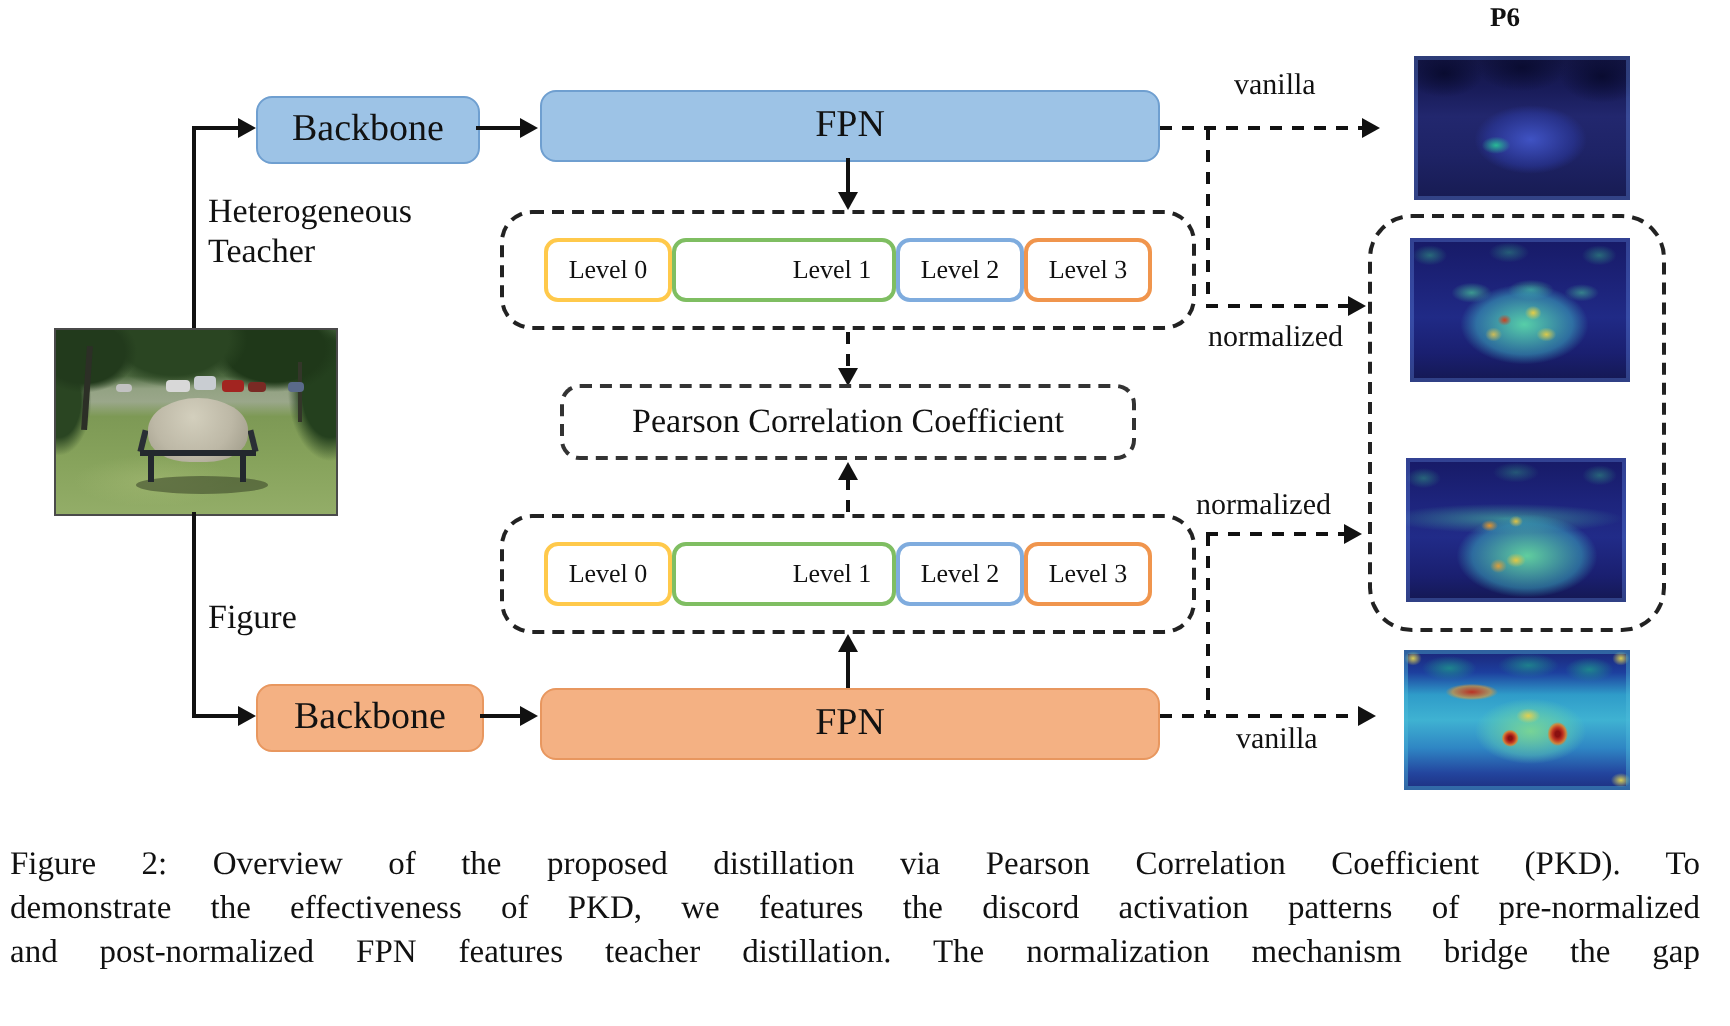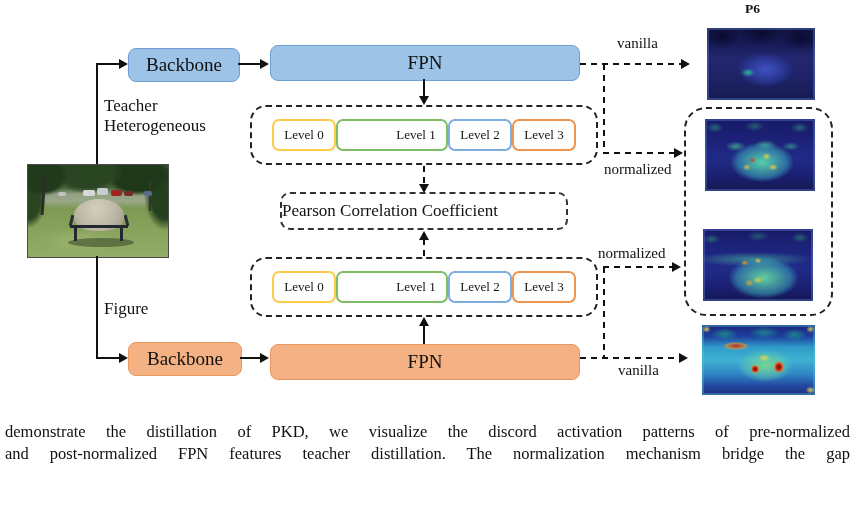--- a/index.html
+++ b/index.html
@@ -30,21 +30,21 @@
   .levels-box{position:absolute;left:250px;width:348px;height:60px;border:2px dashed #222;
               border-radius:16px;display:flex;align-items:center;justify-content:space-between;
               padding:0 20px;box-sizing:border-box;background:#fff;}
   .levels-t{top:105px;}
   .levels-s{top:257px;}
   .level{width:62px;height:28px;border-radius:7px;background:#fff;display:flex;align-items:center;
          justify-content:center;font-size:13px;border:2px solid #999;}
   .lv0{border-color:#ffc94b;} .lv1{border-color:#7fbe62;padding-left:48px;}
   .lv2{border-color:#7facde;} .lv3{border-color:#f0954d;}
   .pearson{position:absolute;left:280px;top:192px;width:288px;height:38px;border:2px dashed #333;
-           border-radius:10px;display:flex;align-items:center;
+           border-radius:10px;display:flex;align-items:center;justify-content:center;
            font-size:17px;background:#fff;box-sizing:border-box;}
   .hm-group{position:absolute;left:684px;top:107px;width:149px;height:209px;
             border:2px dashed #222;border-radius:22px;box-sizing:border-box;}
 
   
   .role{position:absolute;font-size:17px;line-height:20px;}
   .role-t{left:104px;top:96px;}
   .role-s{left:104px;top:299px;}
   .flow-label{position:absolute;font-size:15px;}
   .p6{position:absolute;left:745px;top:1px;font-size:13.5px;font-weight:700;}
@@ -164,22 +164,22 @@
   <div class="block t-fill bb-t">
     <span>Backbone</span>
   </div>
   <div class="hline" style="left:238px;top:63px;width:23px;"></div>
   <div class="ah ah-right" style="left:260px;top:59px;"></div>
   <div class="block t-fill fpn-t">
     <span>FPN</span>
   </div>
 
   <div class="role role-t">
+    <div>Heterogeneous</div>
     <div>Teacher</div>
-    <div>Heterogeneous</div>
   </div>
   <div class="role role-s">Figure</div>
 
   <div class="vline" style="left:423px;top:79px;height:18px;"></div>
   <div class="ah ah-down" style="left:419px;top:96px;"></div>
 
   <div class="levels-box levels-t">
     <div class="level lv0">Level 0</div>
     <div class="level lv1">Level 1</div>
     <div class="level lv2">Level 2</div>
@@ -232,17 +232,18 @@
   <div class="flow-label" style="left:618px;top:362px;">vanilla</div>
 
   <div class="p6">P6</div>
   <div class="hm hm1"></div>
   <div class="hm-group"></div>
   <div class="hm hm2"></div>
   <div class="hm hm3"></div>
   <div class="hm hm4"></div>
 
   <div class="caption">
-    <div class="cap-line">demonstrate the distillation of PKD, we visualize the discord activation patterns of pre-normalized</div>
+    <div class="cap-line">Figure 2:  Overview of the proposed distillation via Pearson Correlation Coefficient (PKD). To</div>
+    <div class="cap-line">demonstrate the effectiveness of PKD, we features the discord activation patterns of pre-normalized</div>
     <div class="cap-line">and post-normalized FPN features teacher distillation. The normalization mechanism bridge the gap</div>
   </div>
 
 </div>
 
 </body></html>

